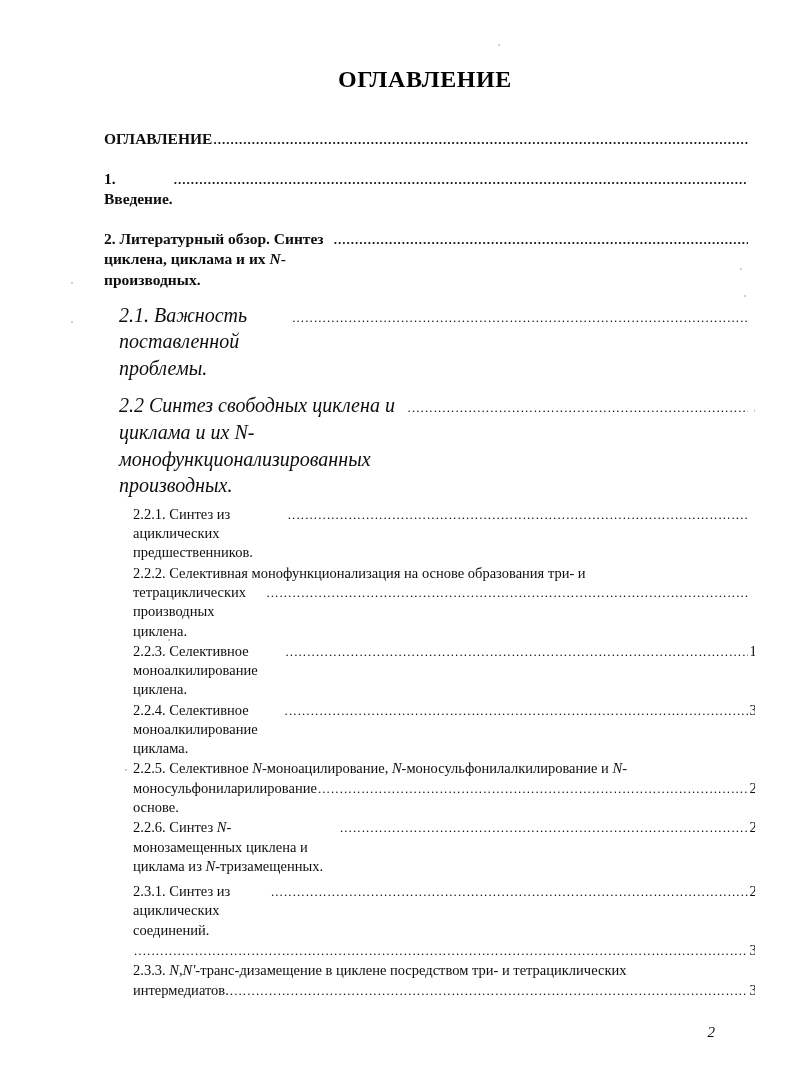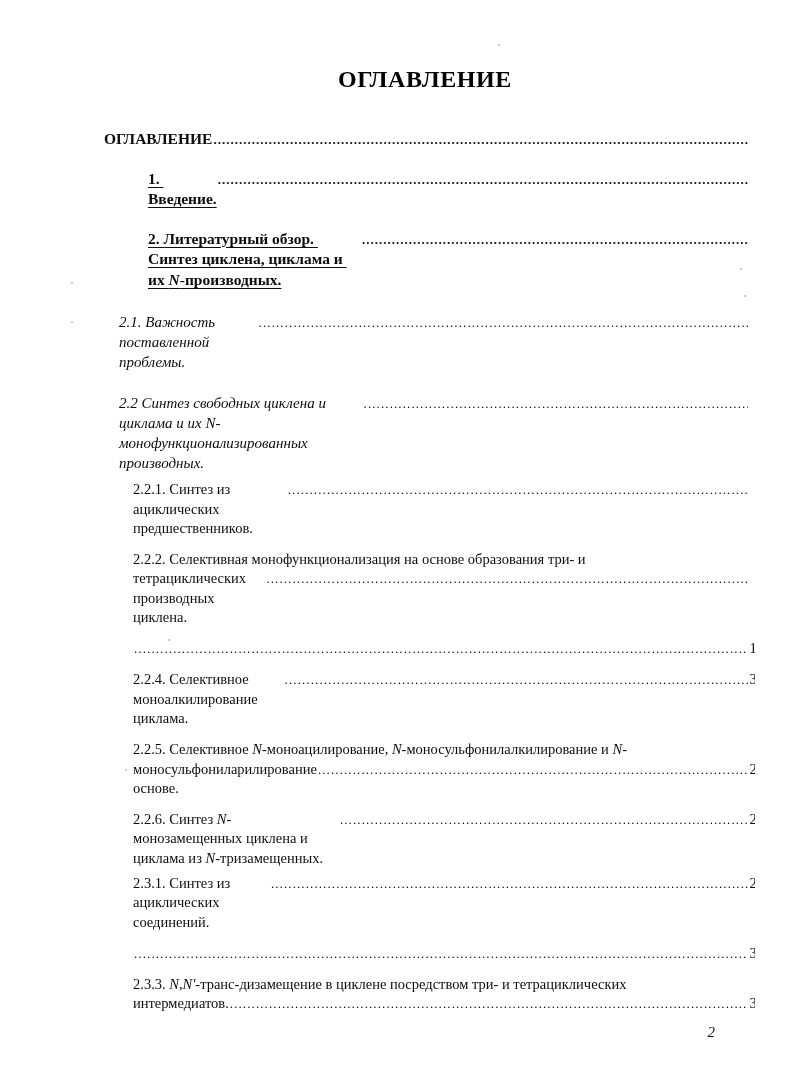--- a/index.html
+++ b/index.html
@@ -91,38 +91,36 @@
     display: block;
   }
 
   
   .lvl1 {
     font-weight: bold;
     font-size: 15.5px;
     margin-top: 19px;
   }
   .lvl1 .u {
-    text-decoration: underline;
     text-underline-offset: 2.5px;
-    margin-left: 44px;
   }
   .lvl1 .leader { font-weight: bold; letter-spacing: 1.0px; }
   .lvl1 .pg { font-weight: bold; }
 
   .lvl2 {
     font-style: italic;
-    font-size: 15px;
-    margin-top: 22px;
+    font-size: 20px;
+    margin-top: 11px;
     padding-left: 15px;
   }
   .lvl2 .leader { font-style: normal; }
 
   .lvl3 {
     font-size: 14.5px;
-    margin-top: 12px;
+    margin-top: 1px;
     padding-left: 29px;
   }
   .lvl3.gap { margin-top: 6px; }
 
   i.v { font-style: italic; }
 
   #folio {
     position: absolute;
     right: 40px;
     top: 1024px;
@@ -195,20 +193,21 @@
         <div class="entry lvl3">
           <div class="cont"><span class="txt">2.2.2. Селективная монофункционализация на основе образования три- и</span></div>
           <div class="row">
             <span class="txt">тетрациклических производных циклена.</span>
             <span class="leader"></span>
             <span class="pg">5</span>
           </div>
         </div>
         <div class="entry lvl3">
           <div class="row">
+            <span class="txt">2.2.3. Селективное моноалкилирование циклена. </span>
             <span class="leader"></span>
             <span class="pg">14</span>
           </div>
         </div>
         <div class="entry lvl3">
           <div class="row">
             <span class="txt">2.2.4. Селективное моноалкилирование циклама.</span>
             <span class="leader"></span>
             <span class="pg">30</span>
           </div>

